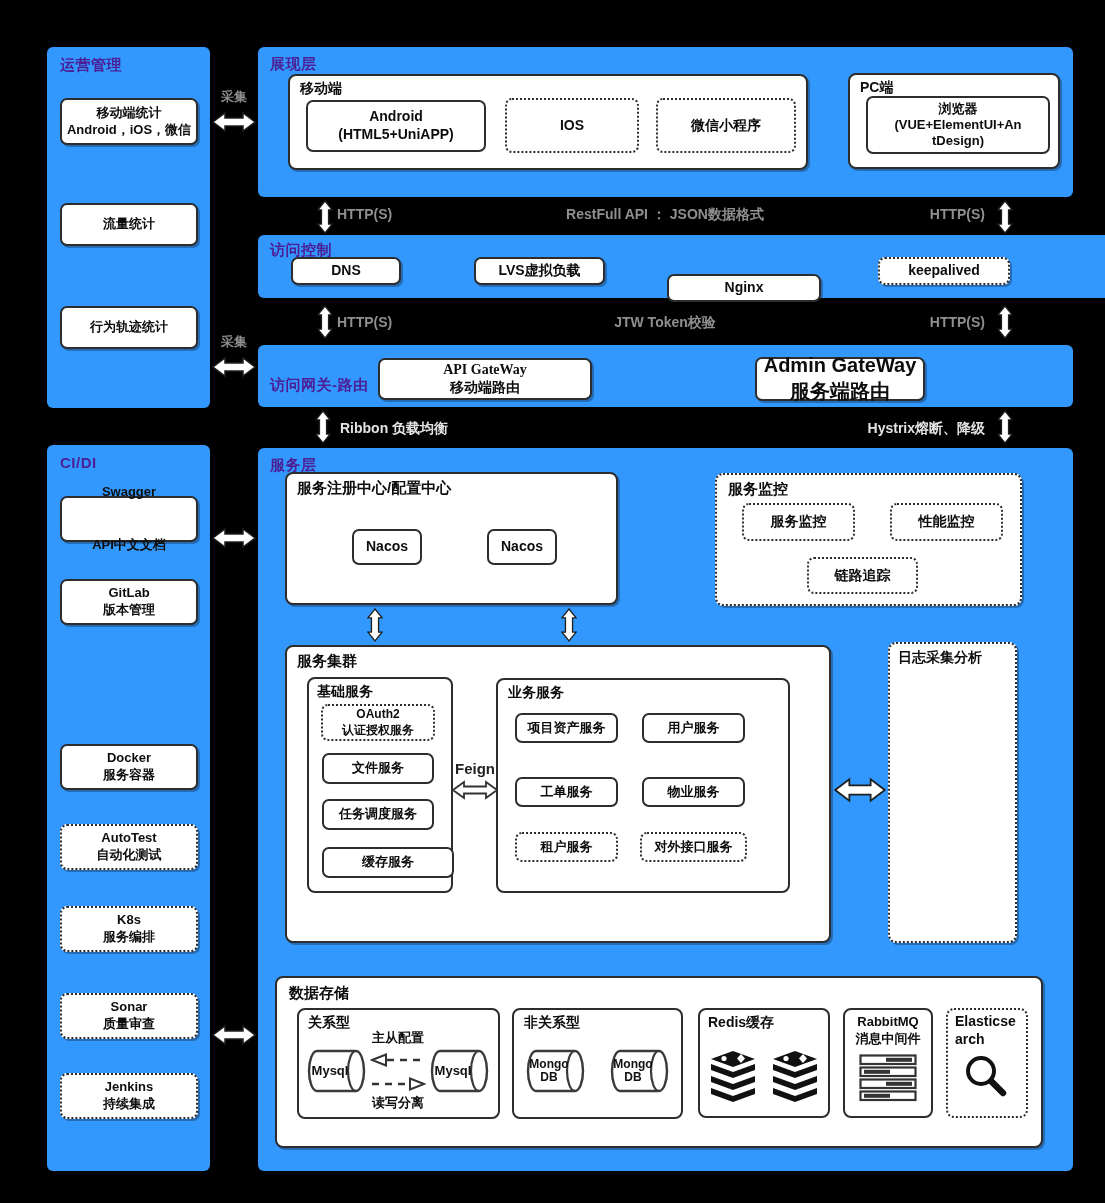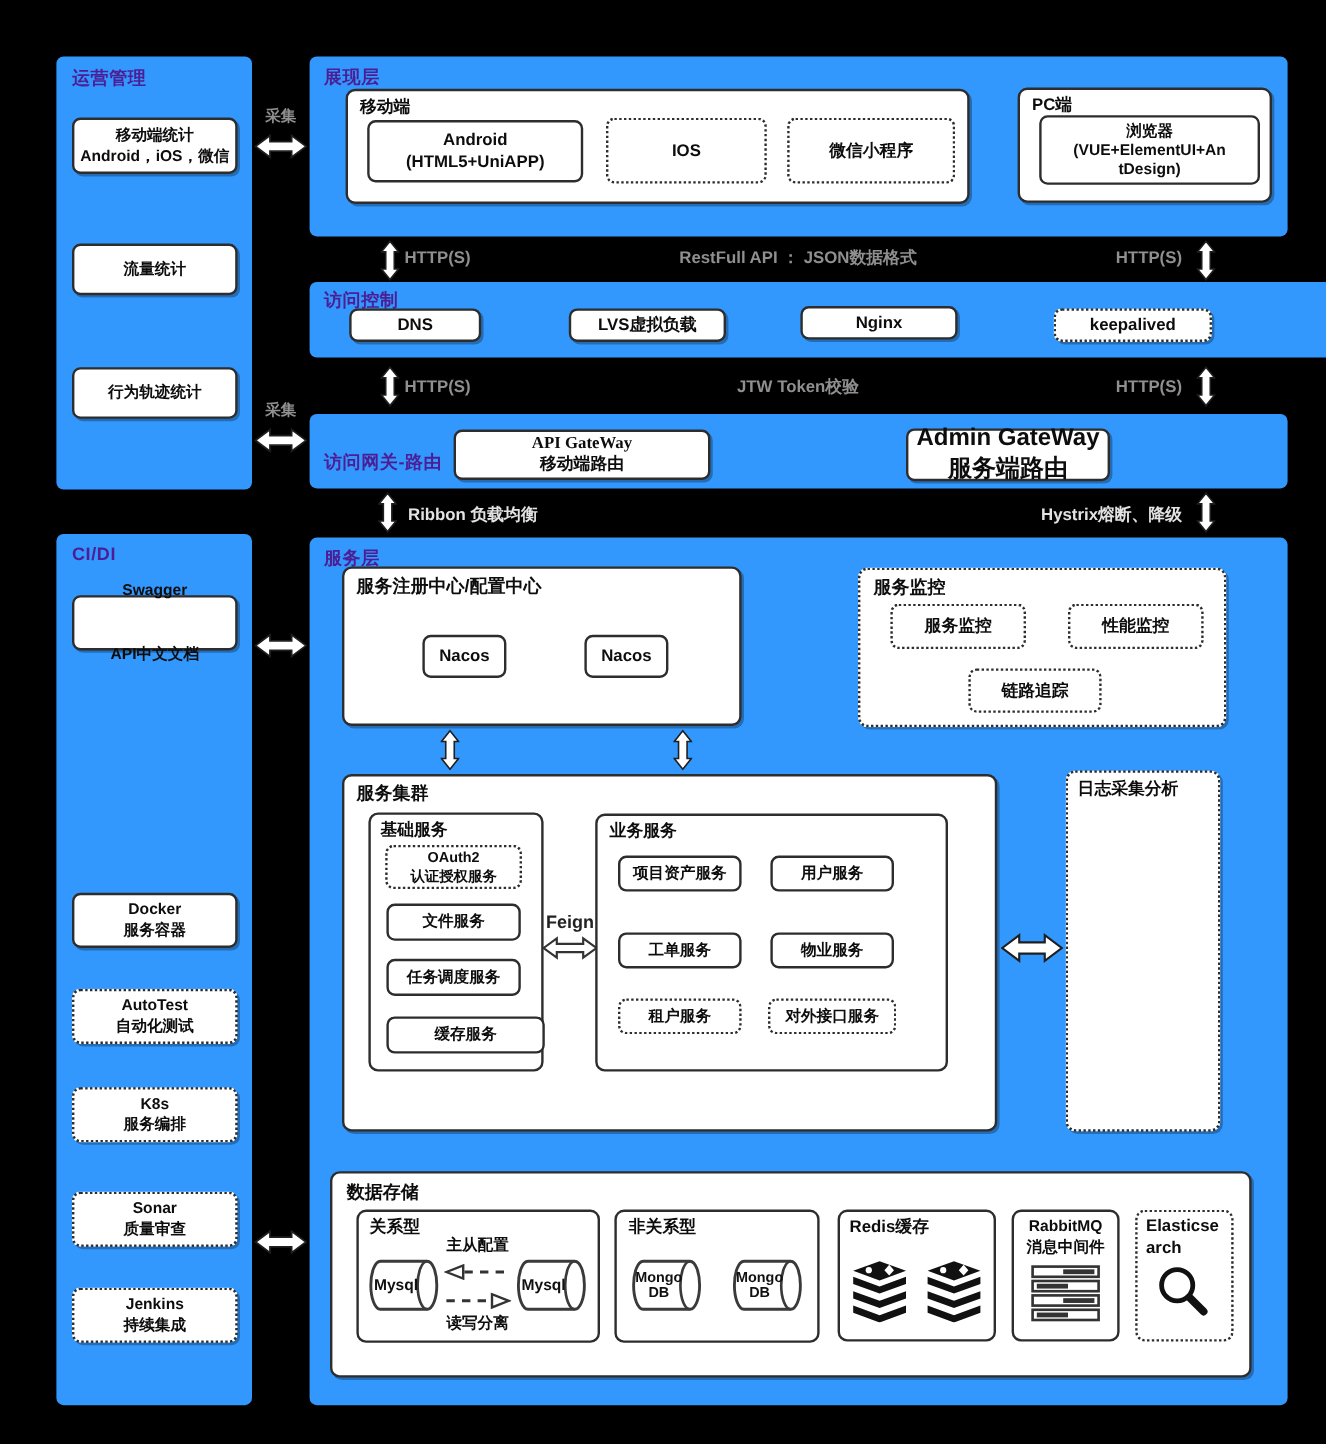--- a/index.html
+++ b/index.html
@@ -43,20 +43,24 @@
     <span>行为轨迹统计</span>
   </div>
 
   <div class="blue-panel" style="left:47px;top:445px;width:163px;height:726px;">
     <div class="ptitle" style="left:13px;top:9px;">CI/DI</div>
   </div>
   <div class="wb sh" style="left:60px;top:496px;width:138px;height:46px;gap:36px;">
     <span>Swagger</span>
     <span>API中文文档</span>
   </div>
+  <div class="wb sh" style="left:60px;top:579px;width:138px;height:46px;">
+    <span>GitLab</span>
+    <span>版本管理</span>
+  </div>
   <div class="wb sh" style="left:60px;top:744px;width:138px;height:46px;">
     <span>Docker</span>
     <span>服务容器</span>
   </div>
   <div class="wb dot sh" style="left:60px;top:824px;width:138px;height:46px;">
     <span>AutoTest</span>
     <span>自动化测试</span>
   </div>
   <div class="wb dot sh" style="left:60px;top:906px;width:138px;height:46px;">
     <span>K8s</span>
@@ -110,21 +114,21 @@
 
   <div class="blue-panel" style="left:258px;top:235px;width:934px;height:63px;">
     <div class="ptitle" style="left:12px;top:6px;">访问控制</div>
   </div>
   <div class="wb sh" style="left:291px;top:257px;width:110px;height:28px;font-size:14px;">
     <span>DNS</span>
   </div>
   <div class="wb sh" style="left:474px;top:257px;width:131px;height:28px;font-size:14px;">
     <span>LVS虚拟负载</span>
   </div>
-  <div class="wb sh" style="left:667px;top:255px;width:131px;height:28px;font-size:14px;">
+  <div class="wb sh" style="left:667px;top:274px;width:154px;height:28px;font-size:14px;">
     <span>Nginx</span>
   </div>
   <div class="wb dot sh" style="left:878px;top:257px;width:132px;height:28px;font-size:14px;">
     <span>keepalived</span>
   </div>
 
   <div class="arrow" style="left:317px;top:302px;">
     <svg width="16" height="40" viewBox="0 0 18 38">
         <polygon points="9,1 17,11 13,11 13,27 17,27 9,37 1,27 5,27 5,11 1,11" fill="#fff" stroke="#1f1f1f" stroke-width="1.5"></polygon>
       </svg>

